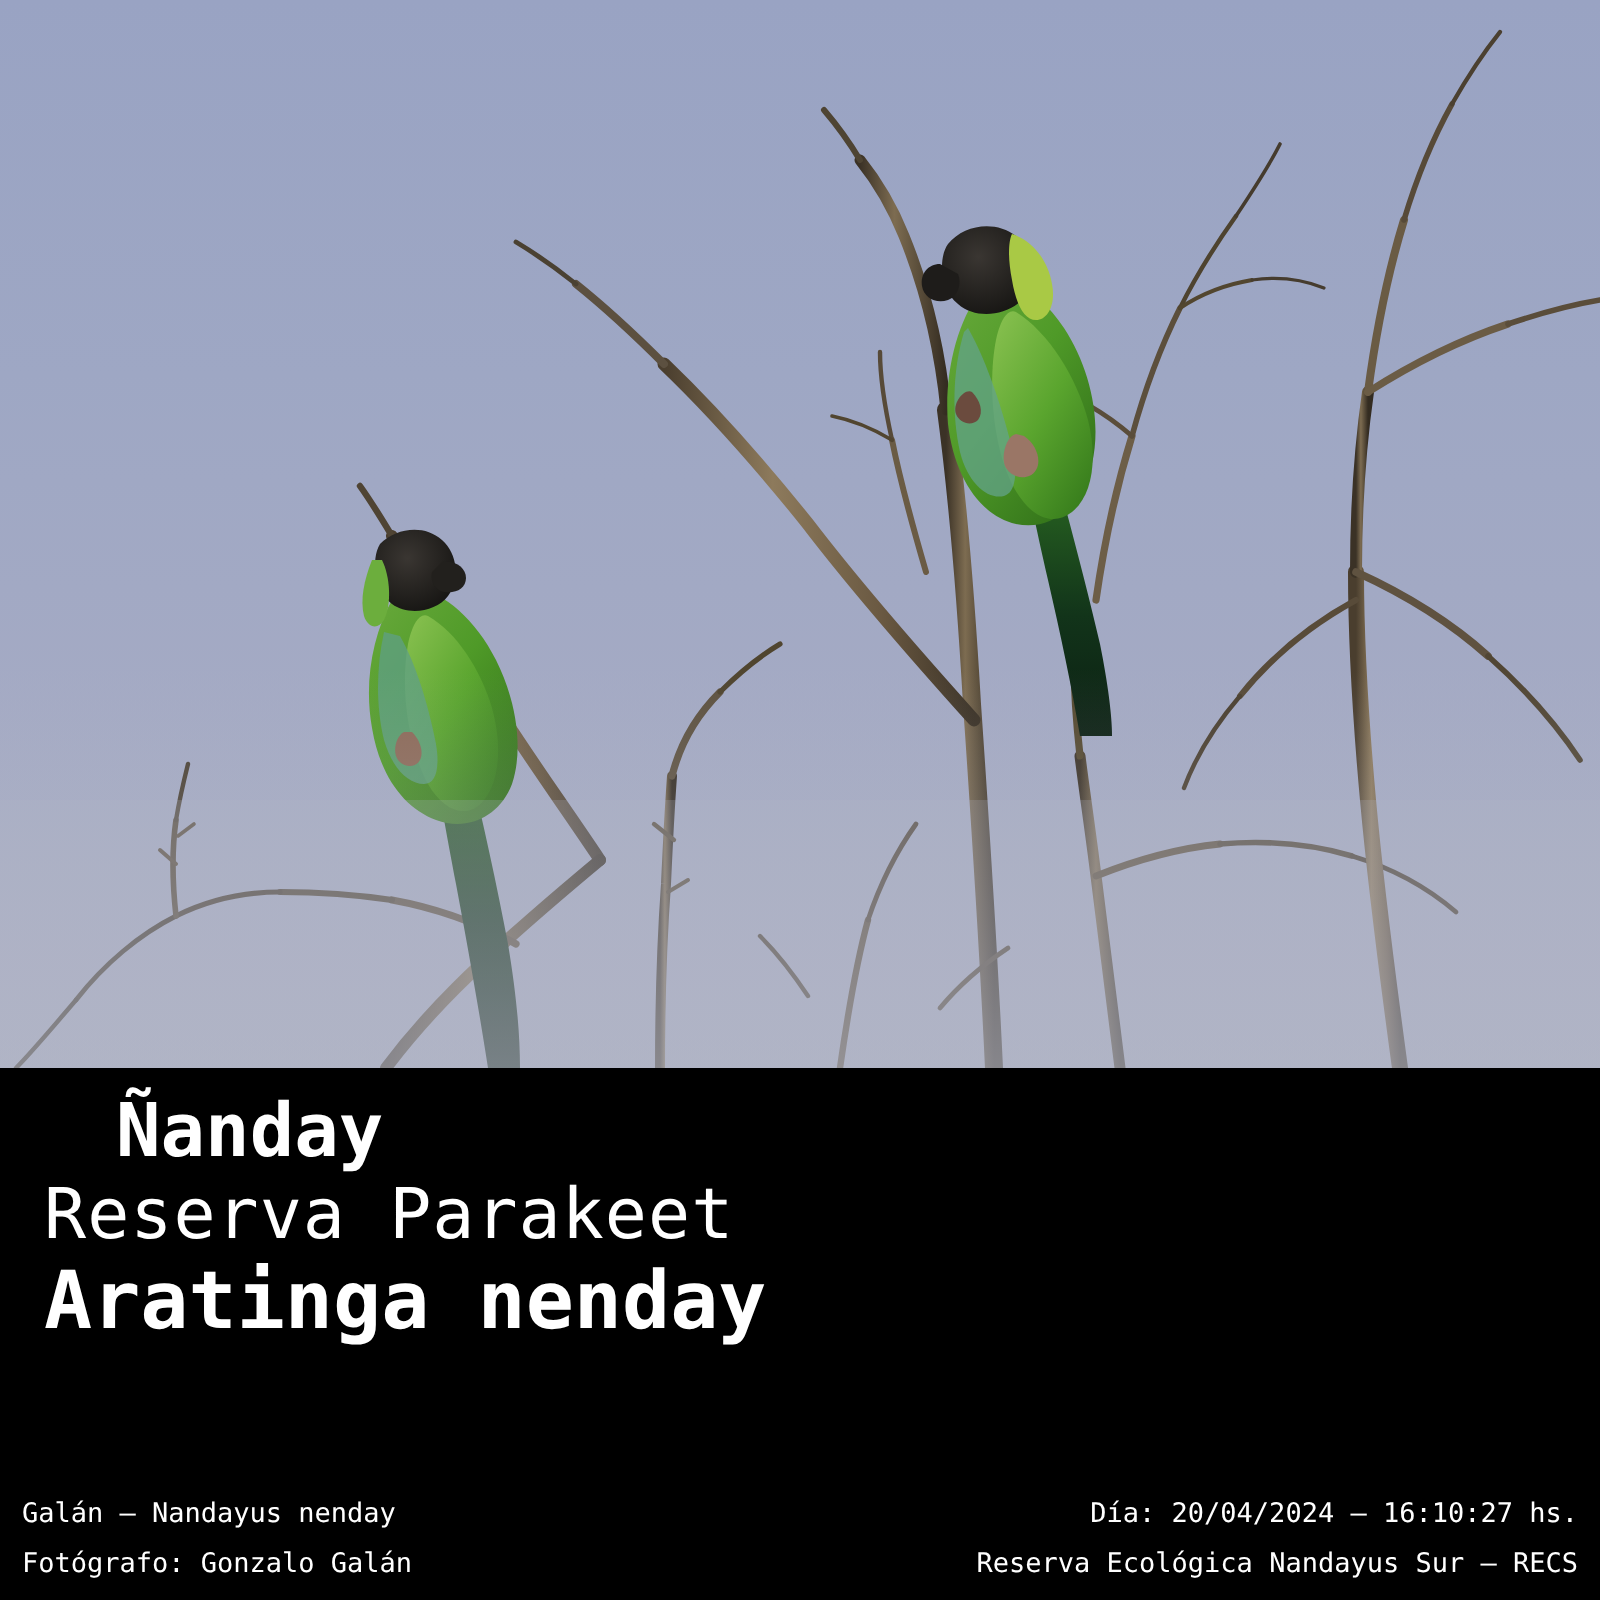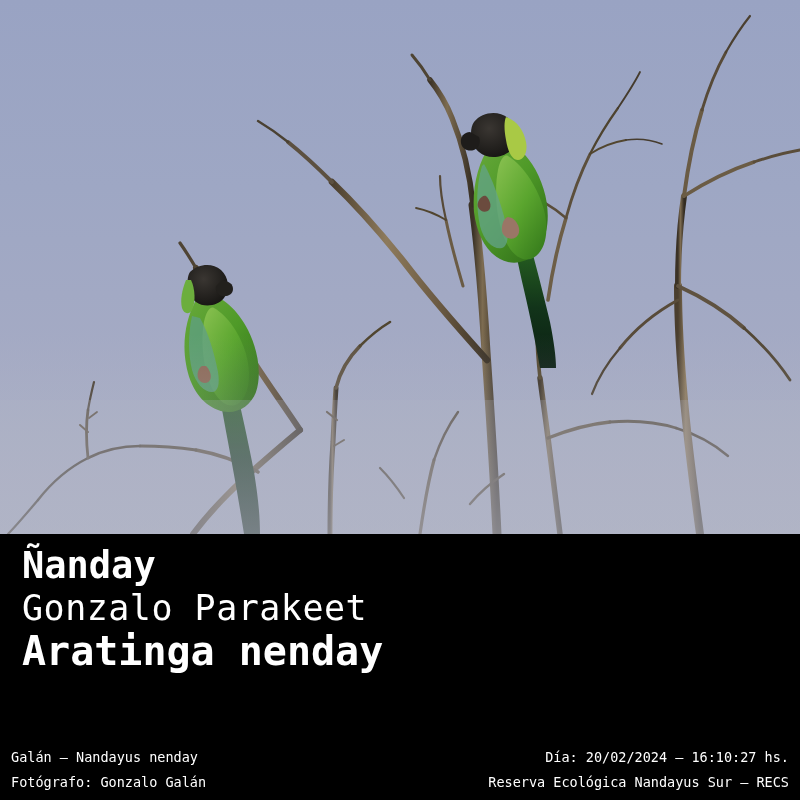--- a/index.html
+++ b/index.html
@@ -56,20 +56,21 @@
     top: 10px;
     color: #ffffff;
   }
   .t-common {
     font-family: "DejaVu Sans Mono", monospace;
     font-weight: bold;
     font-size: 37px;
     line-height: 43px;
     letter-spacing: 0px;
     white-space: nowrap;
+    margin-left: 36px;
   }
   .t-english {
     font-family: "DejaVu Sans Mono", monospace;
     font-weight: normal;
     font-size: 35px;
     line-height: 43px;
     letter-spacing: 0.5px;
     white-space: nowrap;
   }
   .t-scientific {
@@ -281,30 +282,30 @@
       </g>
 
       <rect x="0" y="400" width="800" height="134" fill="#b2b6c8" opacity="0.22"></rect>
     </svg>
     <div class="sky-haze"></div>
   </div>
 
   <div id="caption">
     <div id="titles">
       <div class="t-common">Ñanday</div>
-      <div class="t-english">Gonzalo Parakeet</div>
+      <div class="t-english">Reserva Parakeet</div>
       <div class="t-scientific">Aratinga nenday</div>
     </div>
 
   </div>
 
   <div id="footer">
     <div id="foot-left" class="foot-col">
       <span class="foot-line">Galán — Nandayus nenday</span>
       <span class="foot-line">Fotógrafo: Gonzalo Galán</span>
     </div>
     <div id="foot-right" class="foot-col">
-      <span class="foot-line">Día: 20/02/2024 — 16:10:27 hs.</span>
+      <span class="foot-line">Día: 20/04/2024 — 16:10:27 hs.</span>
       <span class="foot-line">Reserva Ecológica Nandayus Sur — RECS</span>
     </div>
   </div>
 
 </div>
 
 </body></html>

